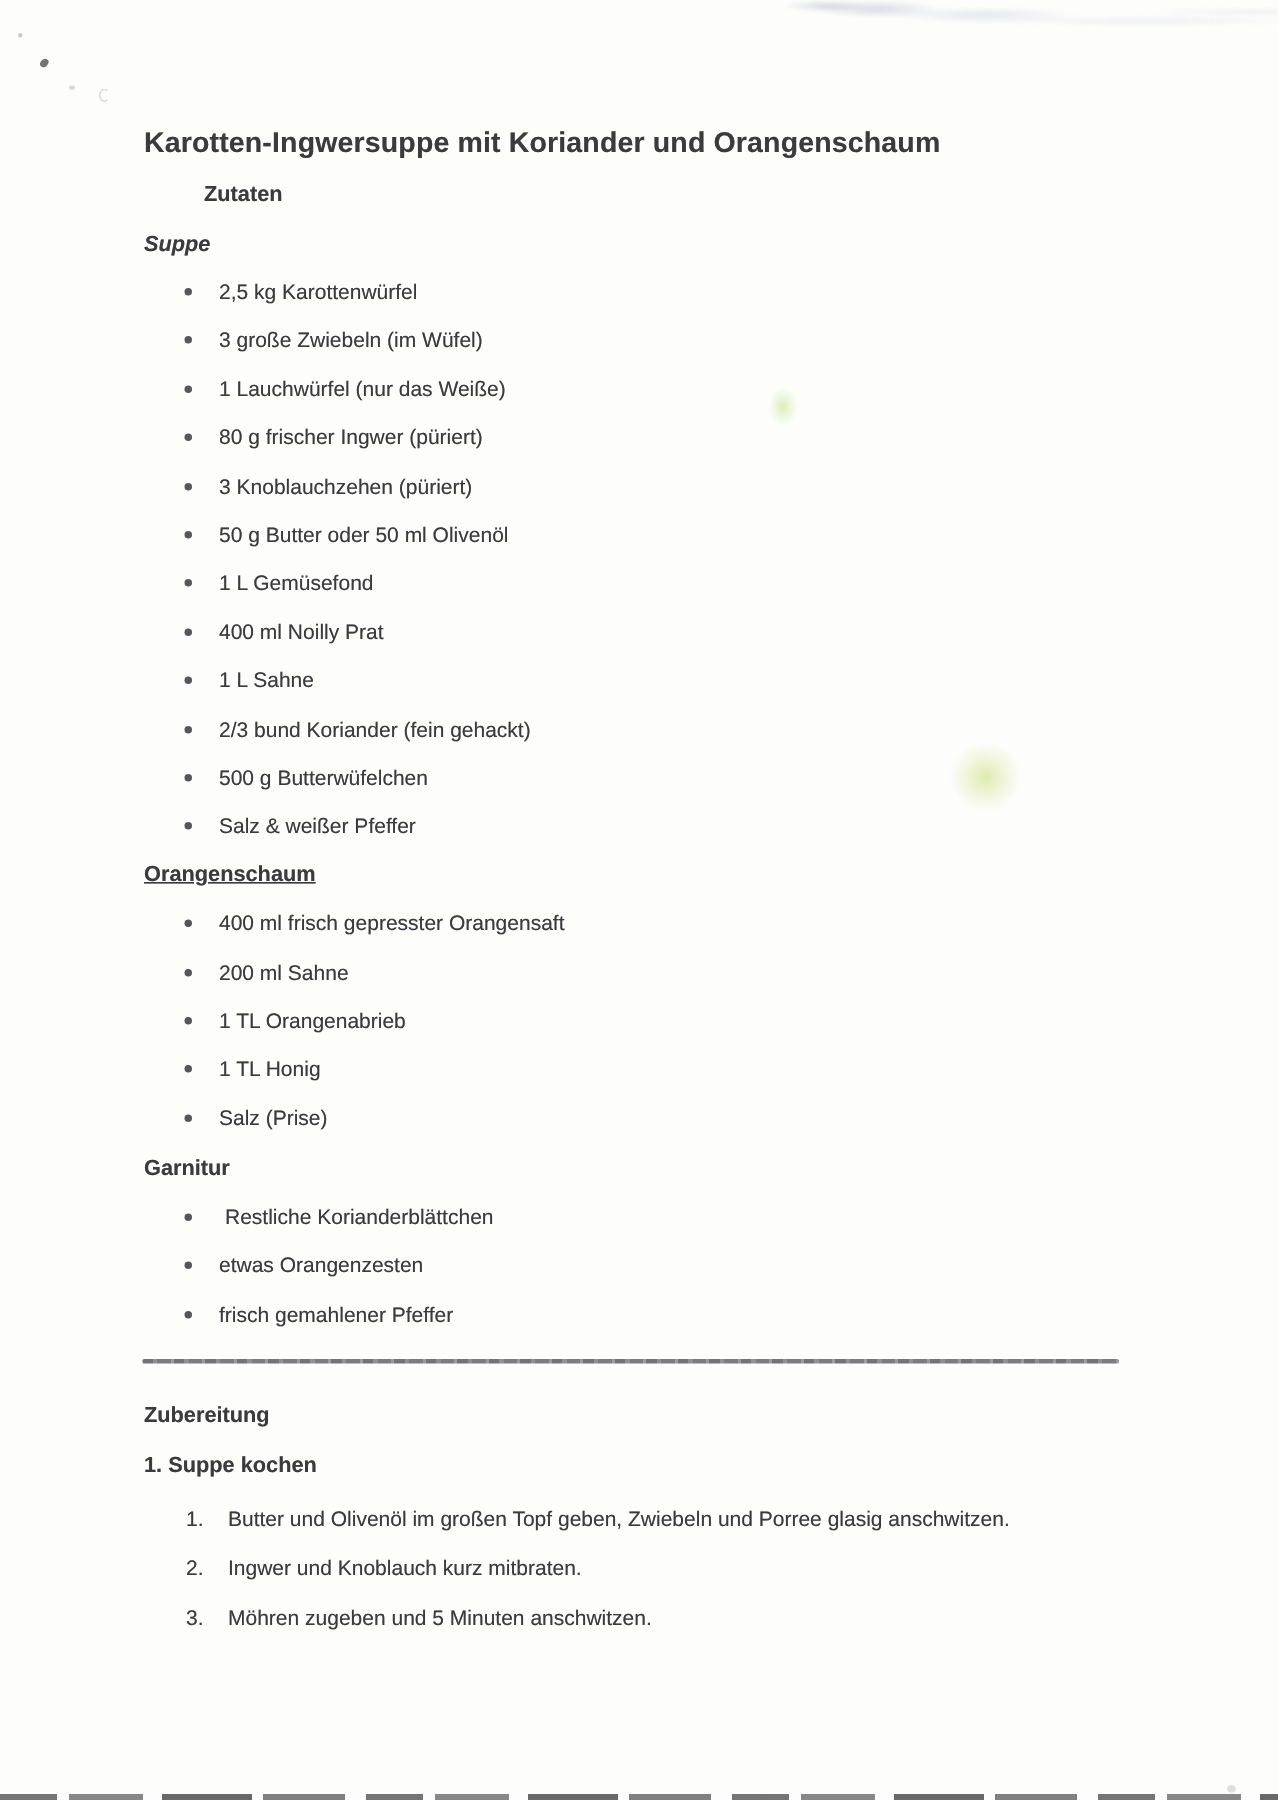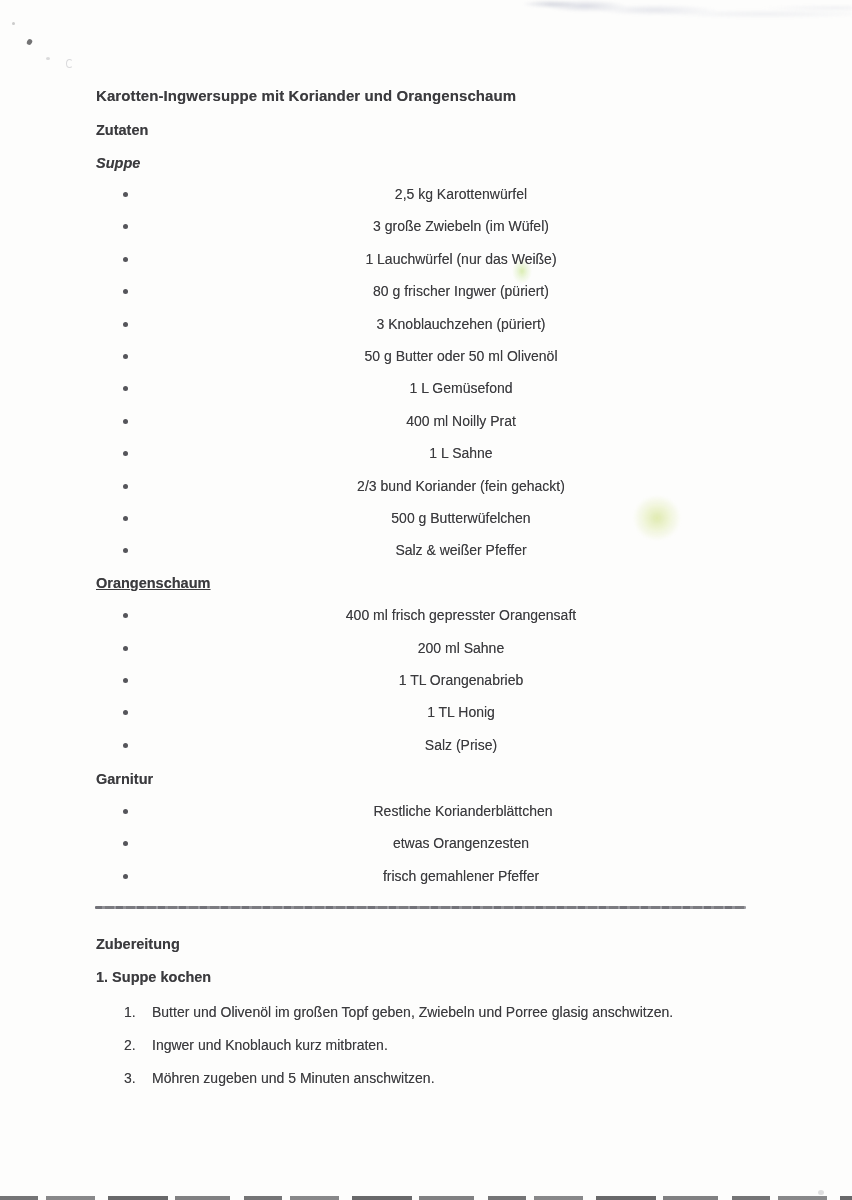--- a/index.html
+++ b/index.html
@@ -58,29 +58,29 @@
         #6a6a6c 175px 230px, rgba(92,92,94,0) 230px 244px);
     opacity:.85;
   }
   
   .doc{
     position:absolute;left:96px;top:88px;width:680px;
     color:#3b3b3e;
     font-size:14px;line-height:16px;
     text-shadow:0 0 .4px rgba(70,70,74,.55);
   }
-  .title{font-size:15px;font-weight:700;letter-spacing:.1px;margin:0;}
+  .title{font-size:19px;font-weight:700;letter-spacing:.1px;margin:0;}
   .h{font-size:14.5px;font-weight:700;margin:0;}
-  .h.m-zutaten{margin-top:18px;}
+  .h.m-zutaten{margin-top:18px;margin-left:40px;}
   .h.m-suppe{margin-top:17px;font-style:italic;}
   .h.m-orange{margin-top:17px;text-decoration:underline;}
   .h.m-garnitur{margin-top:18px;}
   .h.m-zuber{margin-top:52px;}
   .h.m-step{margin-top:17px;}
-  ul.bullets{list-style:none;margin:15px 0 0 0;padding:0;text-align:center;}
+  ul.bullets{list-style:none;margin:15px 0 0 0;padding:0;}
   ul.bullets.tight{margin-top:16px;}
   ul.bullets li{position:relative;padding-left:50px;margin:0;}
   ul.bullets li + li{margin-top:16.4px;}
   ul.bullets li .dot{
     position:absolute;left:27px;top:6px;width:5px;height:5px;border-radius:50%;
     background:#55555a;
   }
   ol.steps{list-style:none;margin:19px 0 0 0;padding:0;}
   ol.steps li{position:relative;padding-left:56px;}
   ol.steps li + li{margin-top:17px;}

